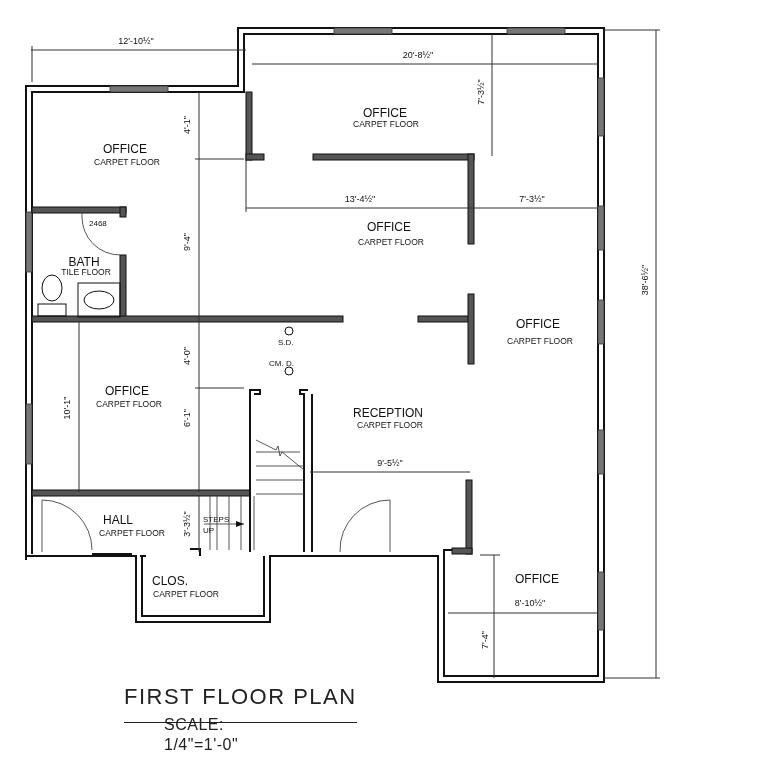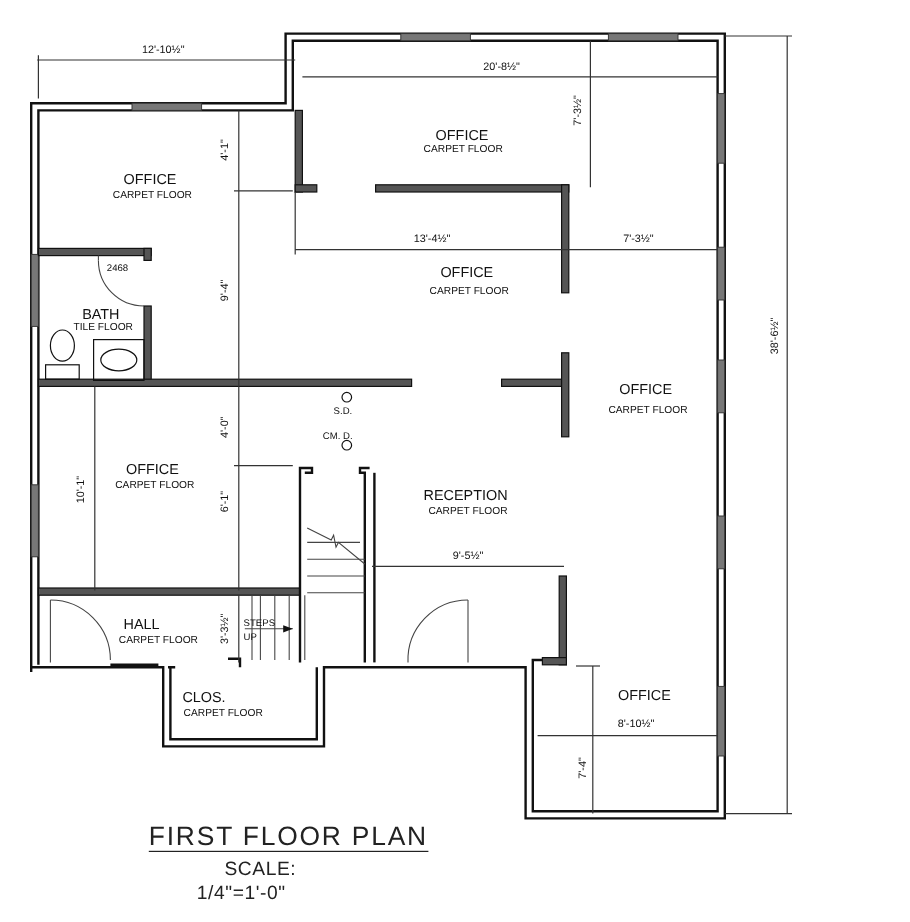--- a/index.html
+++ b/index.html
@@ -7,22 +7,22 @@
   #plan { position: absolute; left: 0; top: 0; width: 758px; height: 768px; }
   .wall { fill: none; stroke: #111; stroke-width: 2; }
   .wallfill { fill: #555; stroke: #111; stroke-width: 1; }
   .win { fill: #777; stroke: #333; stroke-width: 0.8; }
   .dim { stroke: #333; stroke-width: 1; fill: none; }
   .thin { stroke: #444; stroke-width: 0.9; fill: none; }
   .lbl-room { font-family: "Liberation Sans", sans-serif; font-size: 12px; font-weight: 400; fill: #111; text-anchor: middle; }
   .lbl-floor { font-family: "Liberation Sans", sans-serif; font-size: 8.5px; fill: #111; text-anchor: middle; }
   .lbl-dim { font-family: "Liberation Sans", sans-serif; font-size: 9px; fill: #111; text-anchor: middle; }
   .lbl-small { font-family: "Liberation Sans", sans-serif; font-size: 8px; fill: #111; }
-  .title { position: absolute; left: 124px; top: 686px; font-family: "Liberation Sans", sans-serif; font-size: 22px; letter-spacing: 1.5px; color: #222; border-bottom: 1.5px solid #222; padding-bottom: 1px; line-height: 22px; }
-  .scale1 { position: absolute; left: 164px; top: 716px; font-family: "Liberation Sans", sans-serif; font-size: 16px; color: #222; letter-spacing: 0.5px; margin-left: 23px; }
+  .title { position: absolute; left: 124px; top: 686px; font-family: "Liberation Sans", sans-serif; font-size: 22px; letter-spacing: 1.5px; color: #222; border-bottom: 1.5px solid #222; padding-bottom: 14px; line-height: 22px; }
+  .scale1 { position: absolute; left: 164px; top: 716px; font-family: "Liberation Sans", sans-serif; font-size: 16px; color: #222; letter-spacing: 0.5px; }
   .scale2 { position: absolute; left: 164px; top: 736px; font-family: "Liberation Sans", sans-serif; font-size: 16px; color: #222; letter-spacing: 0.5px; }
 </style>
 </head>
 <body>
 
 <svg id="plan" viewBox="0 0 758 768" xmlns="http://www.w3.org/2000/svg">
 
   <g>
 
     <path class="wall" d="M26,560 L26,86 L238,86 L238,28 L604,28 L604,682 L438,682 L438,556 L314,556 L270,556 L270,622 L136,622 L136,556 L26,556"></path>

